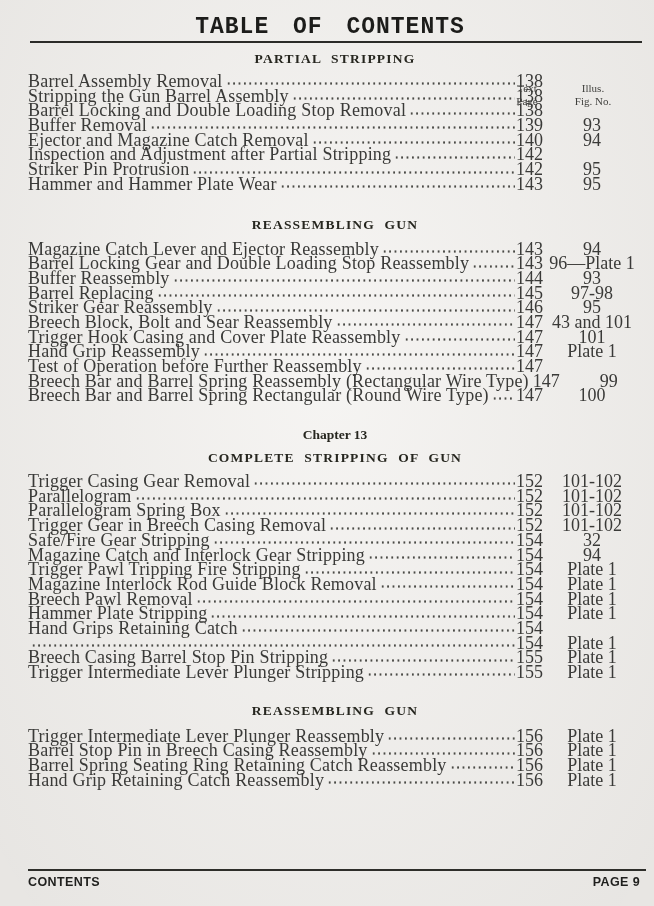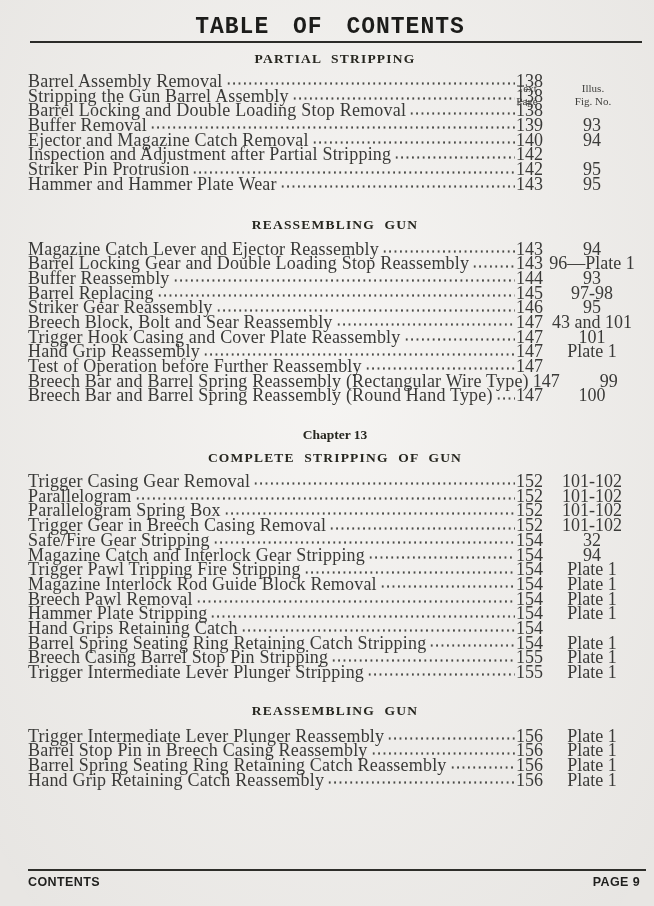--- a/index.html
+++ b/index.html
@@ -241,21 +241,21 @@
         </div>
 
         <div class="row">
           <span class="entry-title">Breech Bar and Barrel Spring Reassembly (Rectangular Wire Type)</span>
           <span class="leader"></span>
           <span class="pageno">147</span>
           <span class="figno">99</span>
         </div>
 
         <div class="row">
-          <span class="entry-title">Breech Bar and Barrel Spring Reassembly (Round Hand Type)</span>
+          <span class="entry-title">Breech Bar and Barrel Spring Rectangular (Round Wire Type)</span>
           <span class="leader"></span>
           <span class="pageno">147</span>
           <span class="figno">100</span>
         </div>
       </div>
   </div>
 
   <div>
     <div class="chapter-heading mt-ch">Chapter 13</div>
     <div class="section-heading">COMPLETE STRIPPING OF GUN</div>
@@ -333,21 +333,20 @@
         </div>
 
         <div class="row">
           <span class="entry-title">Hand Grips Retaining Catch</span>
           <span class="leader"></span>
           <span class="pageno">154</span>
           <span class="figno"></span>
         </div>
 
         <div class="row">
-          <span class="entry-title">Barrel Spring Seating Ring Retaining Catch Stripping</span>
           <span class="leader"></span>
           <span class="pageno">154</span>
           <span class="figno">Plate 1</span>
         </div>
 
         <div class="row">
           <span class="entry-title">Breech Casing Barrel Stop Pin Stripping</span>
           <span class="leader"></span>
           <span class="pageno">155</span>
           <span class="figno">Plate 1</span>

